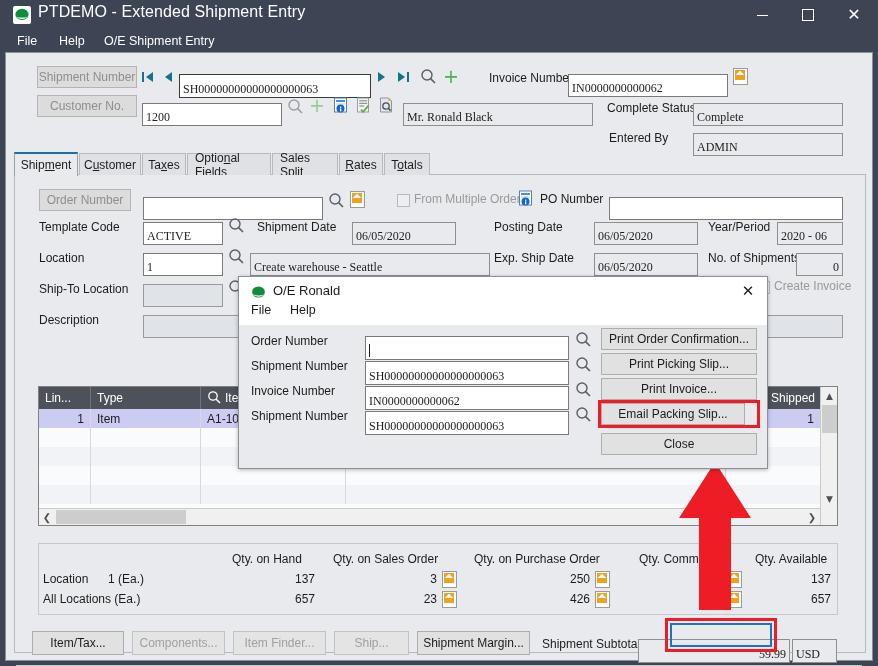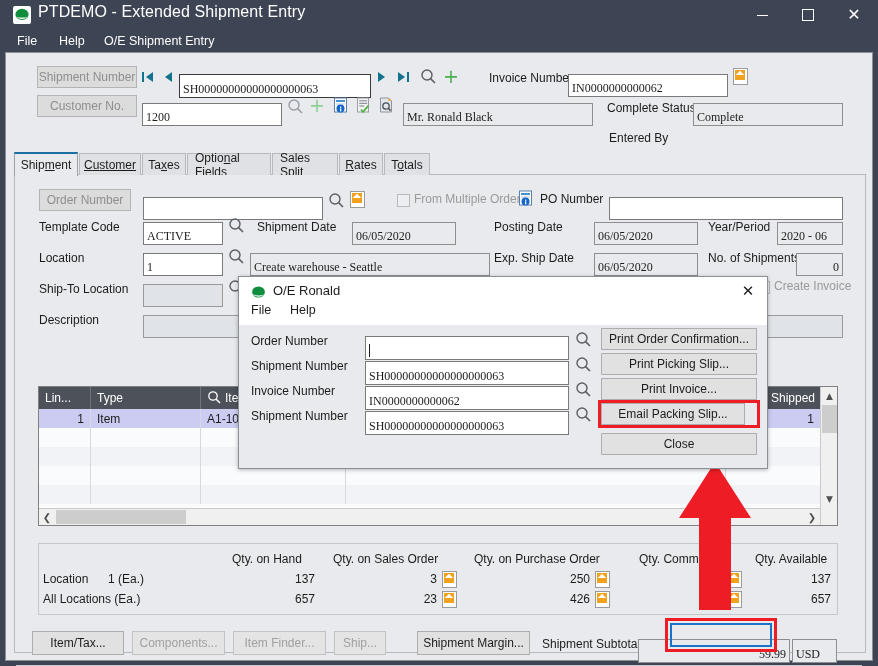--- a/index.html
+++ b/index.html
@@ -243,27 +243,28 @@
         <circle cx="7" cy="9" r="3.2" fill="none" stroke="#4a5058" stroke-width="1.3"></circle>
         <line x1="9.3" y1="11.3" x2="11.6" y2="13.6" stroke="#4a5058" stroke-width="1.5"></line>
       </svg>
     </span>
     <div class="tb ro" style="left:397px;top:42px;width:190px;height:23px;line-height:19px;">Mr. Ronald Black</div>
 
     <div class="lbl" style="left:601px;top:48px;">Complete Status</div>
     <div class="tb ro" style="left:687px;top:42px;width:150px;height:23px;line-height:19px;">Complete</div>
 
     <div class="lbl" style="left:603px;top:78px;">Entered By</div>
+    <div class="tb ro" style="left:687px;top:72px;width:150px;height:23px;line-height:19px;">ADMIN</div>
 
     <div class="tabline"></div>
     <div class="tabstrip">
       <div class="tab active" style="left:0px;width:64px;">
         <span>Ship<span class="u">m</span>ent</span>
       </div>
-      <div class="tab" style="left:65px;width:62px;text-decoration:underline;">
+      <div class="tab" style="left:65px;width:62px;">
         <span>C<span class="u">u</span>stomer</span>
       </div>
       <div class="tab" style="left:128px;width:44px;">
         <span>Ta<span class="u">x</span>es</span>
       </div>
       <div class="tab" style="left:173px;width:84px;">
         <span>Optio<span class="u">n</span>al Fields</span>
       </div>
       <div class="tab" style="left:258px;width:66px;">
         <span>Sales Spli<span class="u">t</span></span>
@@ -452,21 +453,21 @@
       <div class="lbl" style="left:600px;top:48px;width:83px;text-align:right;">0</div>
       <span class="dd" style="left:688px;top:47px;">
           <i></i>
         </span>
       <div class="lbl" style="left:716px;top:48px;width:76px;text-align:right;">657</div>
     </div>
 
     <div class="btn" style="left:26px;top:578px;width:92px;height:24px;">Item/Tax...</div>
     <div class="btn disabled" style="left:126px;top:578px;width:93px;height:24px;">Components...</div>
     <div class="btn disabled" style="left:227px;top:578px;width:93px;height:24px;">Item Finder...</div>
-    <div class="btn disabled" style="left:328px;top:578px;width:52px;height:24px;">Ship...</div>
+    <div class="btn disabled" style="left:328px;top:578px;width:75px;height:24px;">Ship...</div>
     <div class="btn" style="left:411px;top:578px;width:113px;height:24px;">Shipment Margin...</div>
     <div class="lbl" style="left:536px;top:584px;">Shipment Subtotal</div>
     <div class="tb ro right" style="left:632px;top:578px;width:152px;height:24px;line-height:20px;">59.99</div>
     <div class="tb ro" style="left:786px;top:578px;width:45px;height:24px;line-height:20px;">USD</div>
 
     <div class="hr" style="left:10px;top:612px;width:846px;"></div>
 
   </div>
 
   <div class="bluebox" style="left:670px;top:623px;width:102px;height:24px;"></div>

